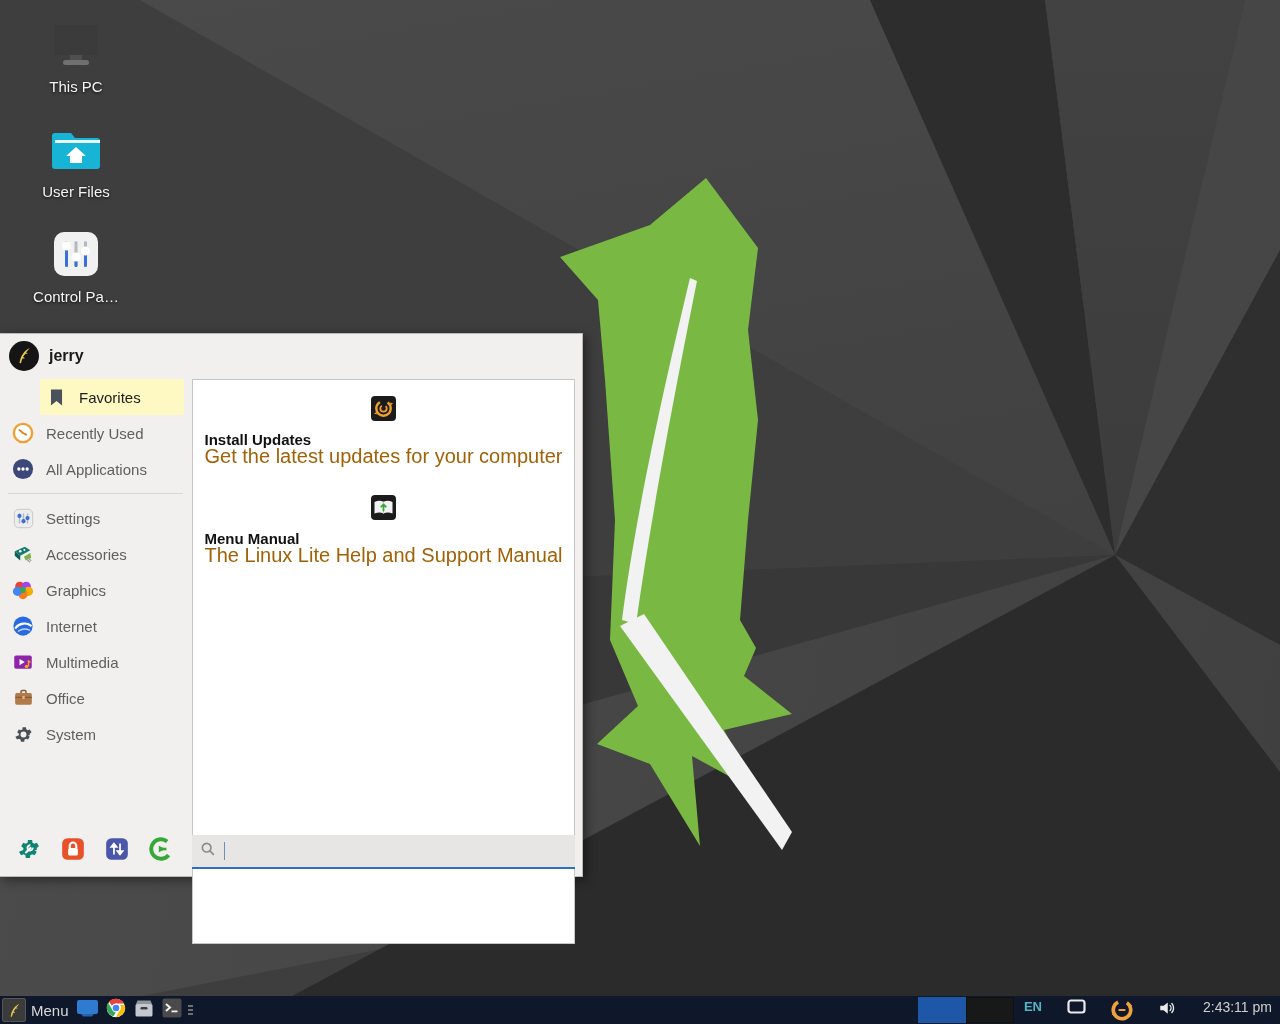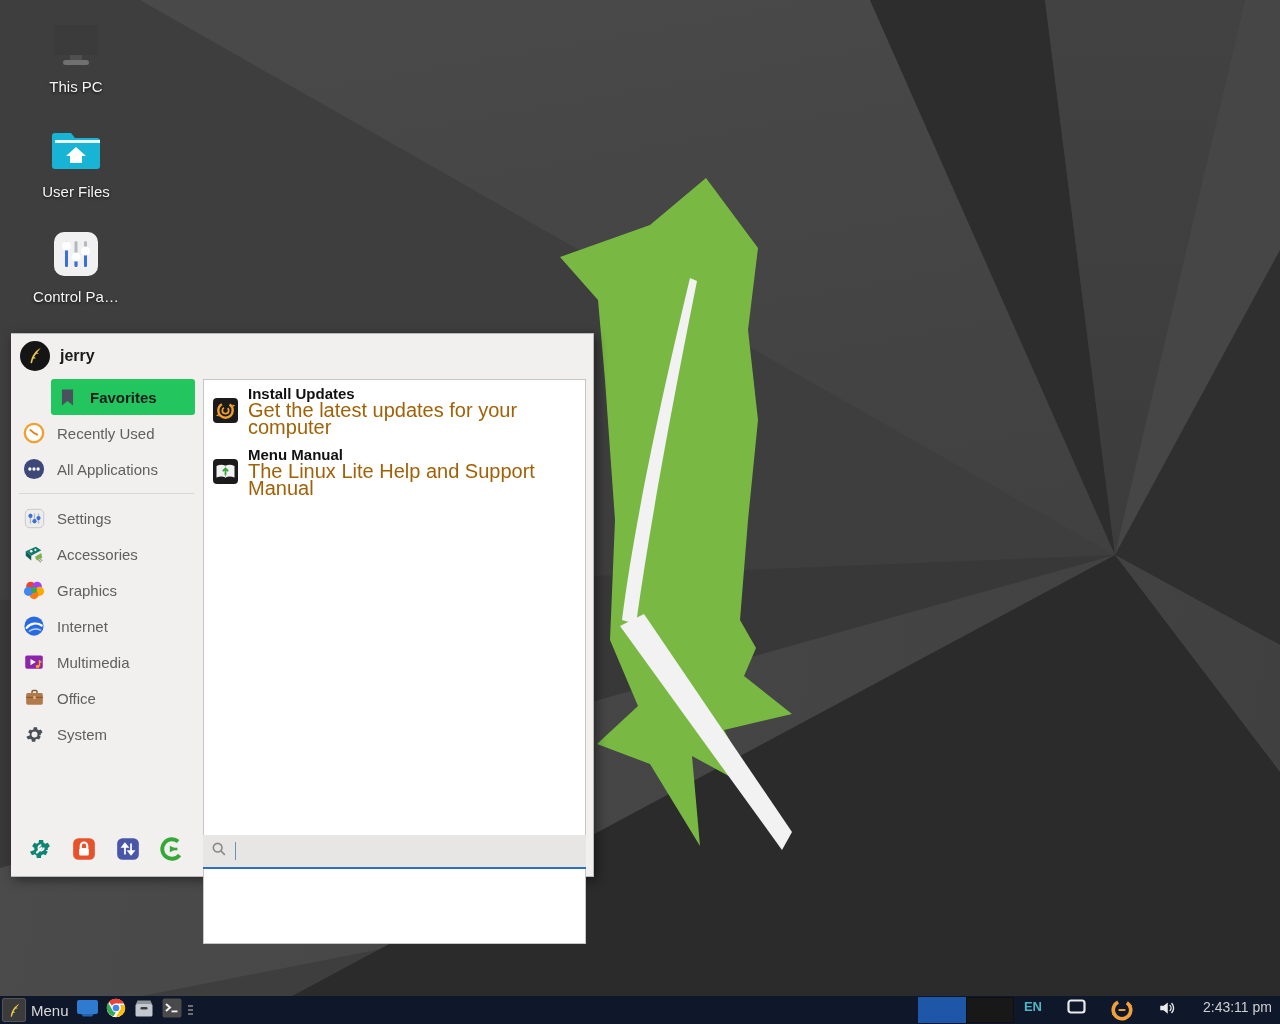--- a/index.html
+++ b/index.html
@@ -24,40 +24,40 @@
   
   .desk-icons{position:absolute;left:24px;top:14px;width:104px;}
   .desk-icon{width:104px;margin-bottom:24px;text-align:center;cursor:default;}
   .desk-icon .ic{height:60px;display:flex;align-items:center;justify-content:center;}
   .desk-icon .lbl{
     color:#f4f4f4;font-size:15px;margin-top:4px;white-space:nowrap;
     text-shadow:0 1px 3px rgba(0,0,0,.85);
   }
   
   .menu{
-    position:absolute;left:11px;top:333px;width:583px;height:544px;
+    position:absolute;left:0;top:333px;width:583px;height:544px;
     background:#f1f0ef;border:1px solid #b9b9b9;border-left:none;box-sizing:border-box;
     box-shadow:3px 3px 10px rgba(0,0,0,.45);
   }
   .menu-header{height:44px;display:flex;align-items:center;padding-left:9px;}
   .avatar{width:30px;height:30px;border-radius:50%;background:#151515;display:flex;align-items:center;justify-content:center;}
   .menu-user{margin-left:10px;font-size:16px;font-weight:bold;color:#1a1a1a;}
   .sidebar{position:absolute;left:0;top:45px;width:191px;}
   .side-item{
     height:36px;margin:0 7px;display:flex;align-items:center;gap:11px;
     padding-left:4px;border-radius:3px;font-size:15px;color:#5f5f5f;cursor:default;
   }
-  .side-item.selected{background:#22c55e;color:#1c1c1c;font-weight:bold;margin-left:40px;}
+  .side-item.selected{background:#fef9c3;color:#1c1c1c;font-weight:normal;margin-left:40px;}
   .side-item .sic{width:24px;height:24px;display:flex;align-items:center;justify-content:center;flex:none;}
   .side-sep{height:1px;background:#d8d7d6;margin:6px 8px;}
   .applist{
     position:absolute;left:192px;top:45px;width:383px;height:565px;
     background:#ffffff;border:1px solid #c6c6c6;box-sizing:border-box;overflow:hidden;
   }
-  .app-item{display:flex;align-items:center;gap:9px;padding:5px 7px;}
+  .app-item{display:flex;align-items:center;gap:9px;padding:14px 7px;flex-direction:column;}
   .app-item .aic{width:28px;height:28px;flex:none;display:flex;align-items:center;justify-content:center;}
   .app-item .t1{font-size:15px;font-weight:bold;color:#111;line-height:17px;}
   .app-item .t2{font-size:20px;color:#a16207;line-height:17px;}
   .actions{position:absolute;left:0;bottom:8px;height:34px;display:flex;align-items:center;gap:18px;padding-left:16px;}
   .act-btn{width:26px;height:26px;display:flex;align-items:center;justify-content:center;cursor:pointer;}
   .searchbar{
     position:absolute;left:192px;bottom:7px;width:383px;height:34px;box-sizing:border-box;
     background:#e7e6e5;border-bottom:2px solid #2f6fc1;display:flex;align-items:center;padding:0 8px;
   }
   .searchbar .caret{width:1px;height:18px;background:#6d92b5;margin-left:8px;}

